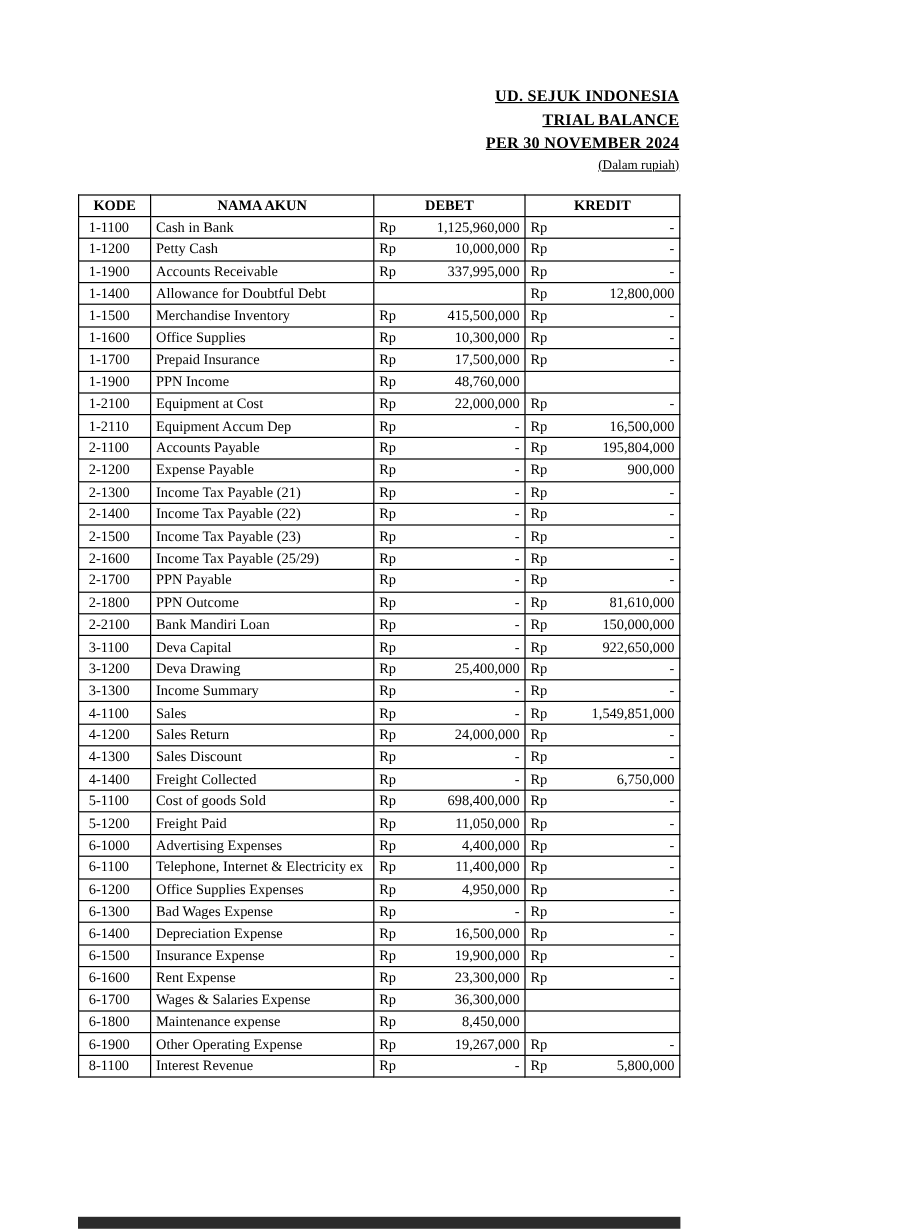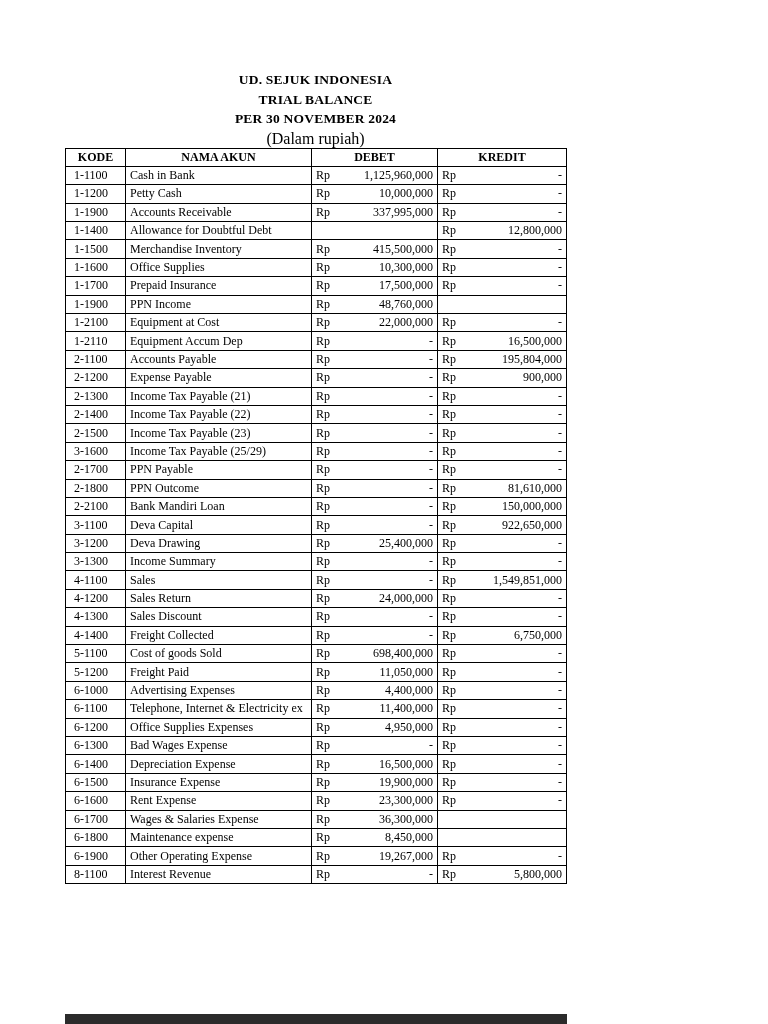--- a/index.html
+++ b/index.html
@@ -4,26 +4,26 @@
 <style>
   * { margin:0; padding:0; box-sizing:border-box; }
   html,body { background:#ffffff; }
   body {
     width:768px; height:1024px;
     position:relative; overflow:hidden;
     font-family:"Liberation Serif", serif;
     color:#000;
   }
   .doc { padding-top:70px; }
-  .titles { width:501px; margin-left:65px; text-align:center; }
+  .titles { width:501px; margin-left:65px; text-align:right;text-decoration:underline; }
   .title-line { font-weight:bold; font-size:13.5px; line-height:19.5px; letter-spacing:0.2px; }
-  .subtitle { font-size:16px; line-height:19px; font-weight:normal; }
+  .subtitle { font-size:11px; line-height:19px; font-weight:normal; }
   table.tb {
     border-collapse:collapse;
-    margin-left:65px; margin-top:0;
+    margin-left:65px; margin-top:14px;
     width:501px; table-layout:fixed;
   }
   .tb th, .tb td {
     border:1px solid #000;
     font-size:12px;
     height:18.4px;
     padding:0 4px;
     overflow:hidden;
     white-space:nowrap;
     vertical-align:middle;
@@ -295,21 +295,21 @@
             </div>
           </td>
           <td class="money">
             <div class="money-inner">
               <span class="rp">Rp</span>
               <span class="amt">-</span>
             </div>
           </td>
         </tr>
         <tr>
-          <td class="kode">3-1600</td>
+          <td class="kode">2-1600</td>
           <td class="nama">Income Tax Payable (25/29)</td>
           <td class="money">
             <div class="money-inner">
               <span class="rp">Rp</span>
               <span class="amt">-</span>
             </div>
           </td>
           <td class="money">
             <div class="money-inner">
               <span class="rp">Rp</span>

